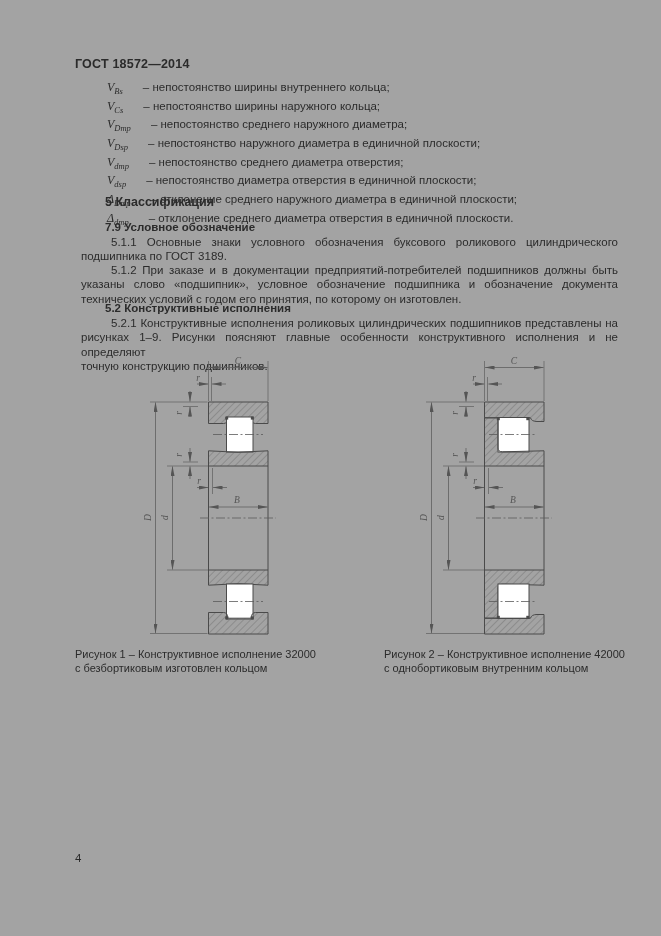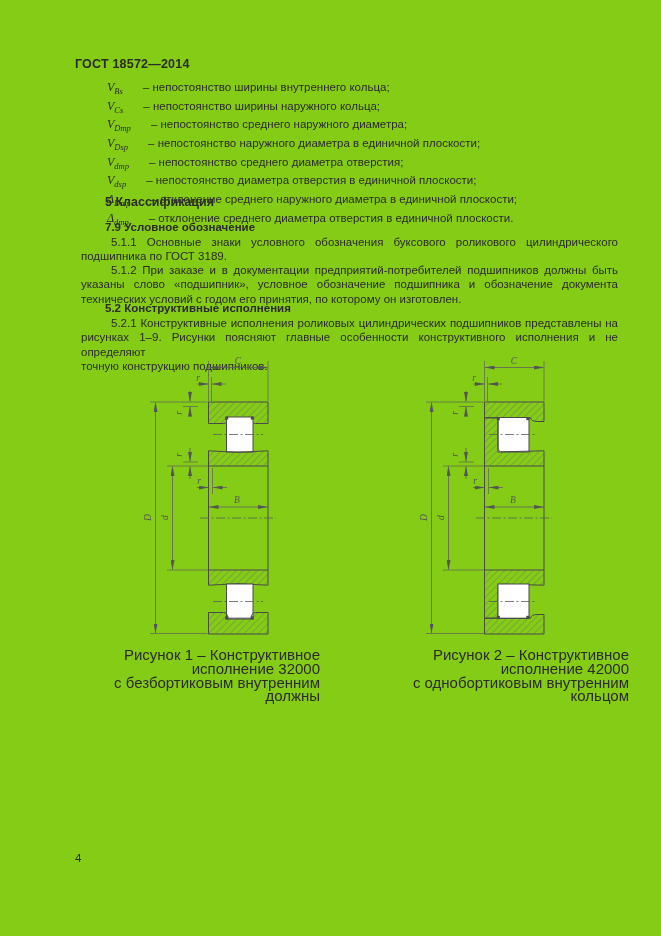--- a/index.html
+++ b/index.html
@@ -1,33 +1,33 @@
 <!DOCTYPE html>
 <html><head>
 <meta charset="utf-8">
 <style>
   html,body { margin:0; padding:0; background:#ffffff; }
   .page {
-    position:relative; width:661px; height:936px; background:#84cc16;
+    position:relative; width:661px; height:936px; background:#a3a3a3;
     font-family:"Liberation Sans", sans-serif; color:#2b2b2b; overflow:hidden;
   }
   .doc-title { position:absolute; left:75px; top:57px; font-size:12.5px; font-weight:bold; letter-spacing:.2px; }
   .defs { position:absolute; left:107px; top:80px; font-size:11.5px; line-height:14.3px; }
   .dsym { font-family:"Liberation Serif", serif; font-style:italic; font-size:12px; }
   .dsym sub { font-size:8.5px; }
   .dtext { margin-left:20px; }
   .h-main { position:absolute; left:105px; font-size:12.5px; font-weight:bold; }
   .h-sub  { position:absolute; left:105px; font-size:11.5px; font-weight:bold; }
   .para { position:absolute; left:81px; width:537px; font-size:11.5px; line-height:14.3px; }
   .jline { text-align:justify; text-align-last:justify; }
   .lline { text-align:left; }
   .ind { padding-left:30px; }
   .fig { position:absolute; }
   .dlabel text { font-family:"Liberation Serif", serif; font-style:italic; font-size:9.5px; fill:#555; text-anchor:middle; }
-  .caption { position:absolute; width:245px; text-align:right; font-size:15px; line-height:13.8px; color:#2b2b2b; }
+  .caption { position:absolute; width:245px; text-align:left; font-size:11px; line-height:13.8px; color:#2b2b2b; }
   .cap1 { left:75px; top:648px; }
   .cap2 { left:337px; top:648px;margin-left:47px; }
   .pagenum { position:absolute; left:75px; top:852px; font-size:11.5px; }
 </style>
 </head>
 <body>
 
 <div class="page">
 
   <div class="doc-title">ГОСТ 18572—2014</div>
@@ -172,21 +172,21 @@
       <text x="458" y="455" transform="rotate(-90 458 455)">r</text>
       <text x="475" y="484">r</text>
       <text x="513" y="503">B</text>
       <text x="426.5" y="517.5" transform="rotate(-90 426.5 517.5)">D</text>
       <text x="443.5" y="517.5" transform="rotate(-90 443.5 517.5)">d</text>
     </g>
   </svg>
 
   <div class="caption cap1">
     <div>Рисунок 1 – Конструктивное исполнение 32000</div>
-    <div>с безбортиковым внутренним должны</div>
+    <div>с безбортиковым изготовлен кольцом</div>
   </div>
 
   <div class="caption cap2">
     <div>Рисунок 2 – Конструктивное исполнение 42000</div>
     <div>с однобортиковым внутренним кольцом</div>
   </div>
 
   <div class="pagenum">4</div>
 
 </div>

